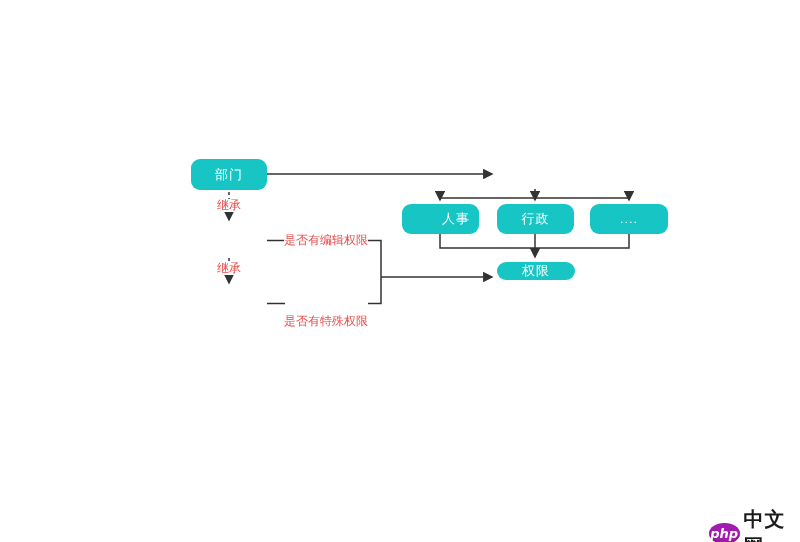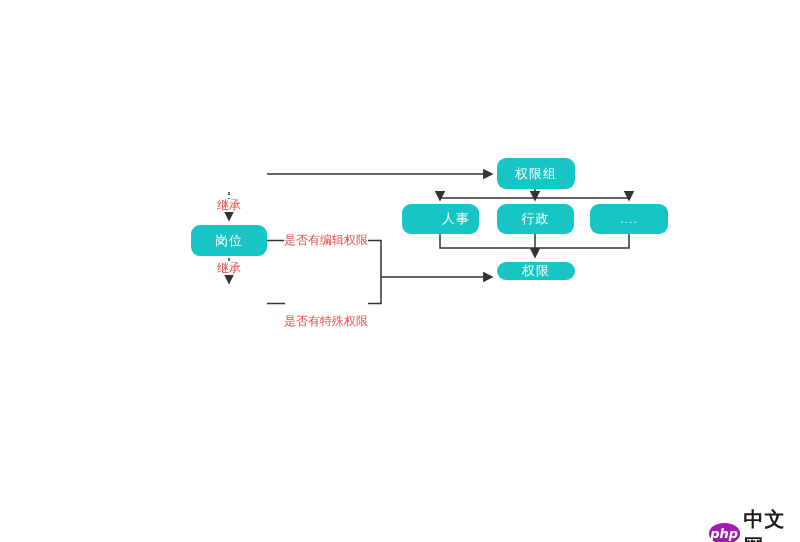--- a/index.html
+++ b/index.html
@@ -114,25 +114,22 @@
 
     <path d="M535,189 V198 M440,198 H629" fill="none" stroke="#333333" stroke-width="1.5"></path>
     <line x1="440" y1="196" x2="440" y2="200" stroke="#333333" stroke-width="1.5" marker-end="url(#arrow)"></line>
     <line x1="535" y1="196" x2="535" y2="200" stroke="#333333" stroke-width="1.5" marker-end="url(#arrow)"></line>
     <line x1="629" y1="196" x2="629" y2="200" stroke="#333333" stroke-width="1.5" marker-end="url(#arrow)"></line>
 
     <path d="M440,234 V248 H629 V234" fill="none" stroke="#333333" stroke-width="1.5"></path>
     <line x1="535" y1="234" x2="535" y2="257" stroke="#333333" stroke-width="1.5" marker-end="url(#arrow)"></line>
   </svg>
 
-  <div class="node node-position">
-    <span>岗位</span>
-  </div>
-  <div class="node node-permission-group">
-    <span>权限组</span>
+  <div class="node node-department">
+    <span>部门</span>
   </div>
   <div class="node node-hr">
     <span>人事</span>
   </div>
   <div class="node node-admin">
     <span>行政</span>
   </div>
   <div class="node node-more">
     <span>....</span>
   </div>

